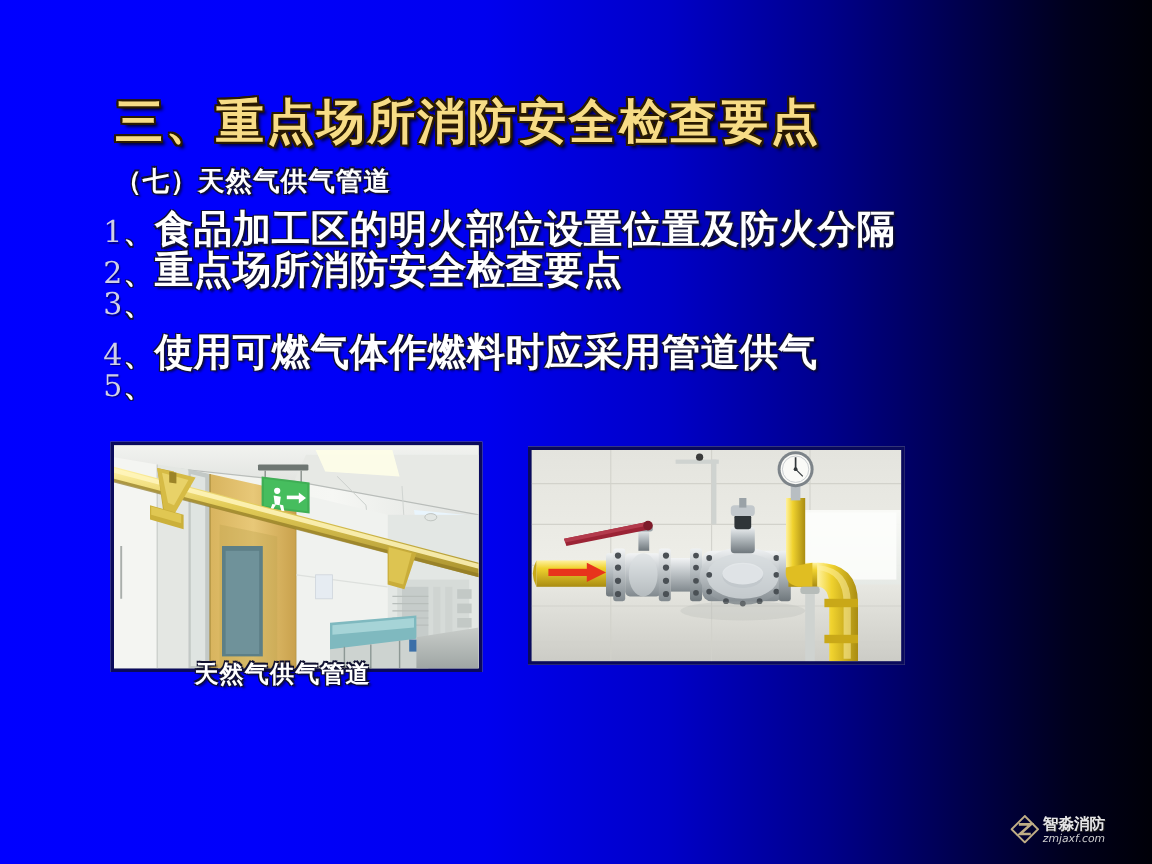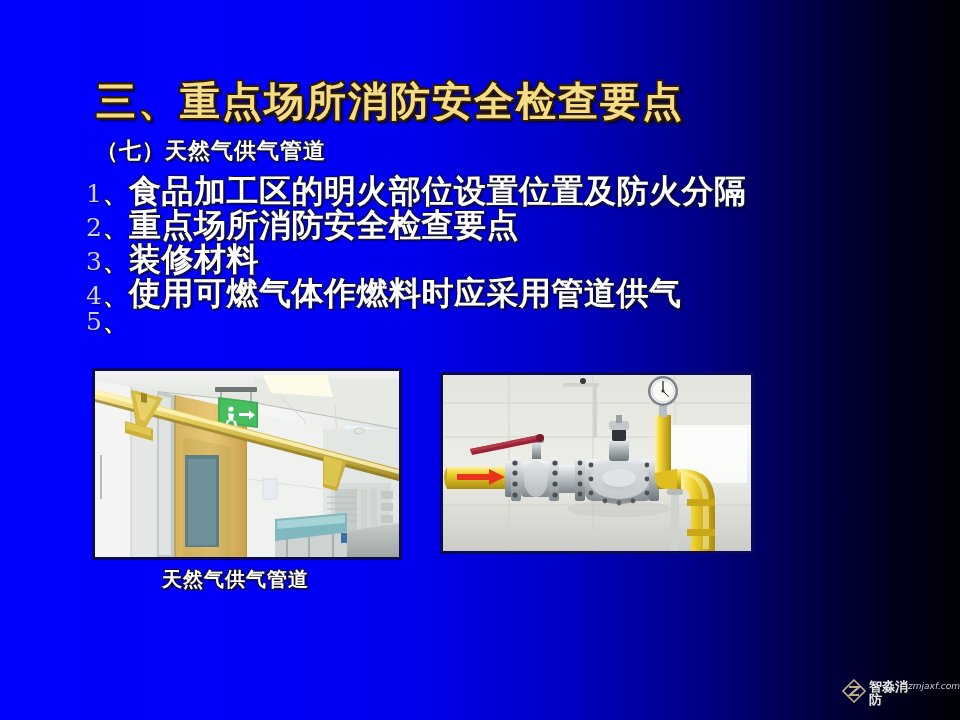--- a/index.html
+++ b/index.html
@@ -139,37 +139,37 @@
     color: #ffffff;
     letter-spacing: 1px;
     white-space: nowrap;
     text-shadow:
       -1px -1px 0 #101030,
        1px -1px 0 #101030,
       -1px  1px 0 #101030,
        1px  1px 0 #101030,
        2px 2px 2px rgba(0,0,0,0.6);
   }
-  #caption-left  { left: 162px; top: 566px; }
+  #caption-left  { left: 162px; top: 548px; }
   #caption-right { left: 513px; top: 578px; }
 
   
   #watermark {
     position: absolute;
     left: 842px;
     top: 679px;
     display: flex;
     align-items: center;
     gap: 3px;
     opacity: 0.95;
   }
   #watermark .wm-mark { flex: 0 0 auto; }
   #watermark .wm-textcol {
     display: flex;
-    flex-direction: row;
+    flex-direction: column;
     line-height: 1;
   }
   #watermark .wm-name {
     font-family: "DejaVu Sans", "Liberation Sans", sans-serif;
     font-size: 13px;
     font-weight: bold;
     color: #f2f2f2;
     letter-spacing: 0px;
     text-shadow: 1px 1px 0 #1a1a1a;
   }
@@ -201,21 +201,20 @@
 
     <div class="bullet-row">
       <span class="bullet-num">2</span>
       <span class="bullet-sep">、</span>
       <span class="bullet-text">重点场所消防安全检查要点</span>
     </div>
 
     <div class="bullet-row">
       <span class="bullet-num">3</span>
       <span class="bullet-sep">、</span>
-      <span class="bullet-text">装修材料</span>
     </div>
 
     <div class="bullet-row">
       <span class="bullet-num">4</span>
       <span class="bullet-sep">、</span>
       <span class="bullet-text">使用可燃气体作燃料时应采用管道供气</span>
     </div>
 
     <div class="bullet-row">
       <span class="bullet-num">5</span>

